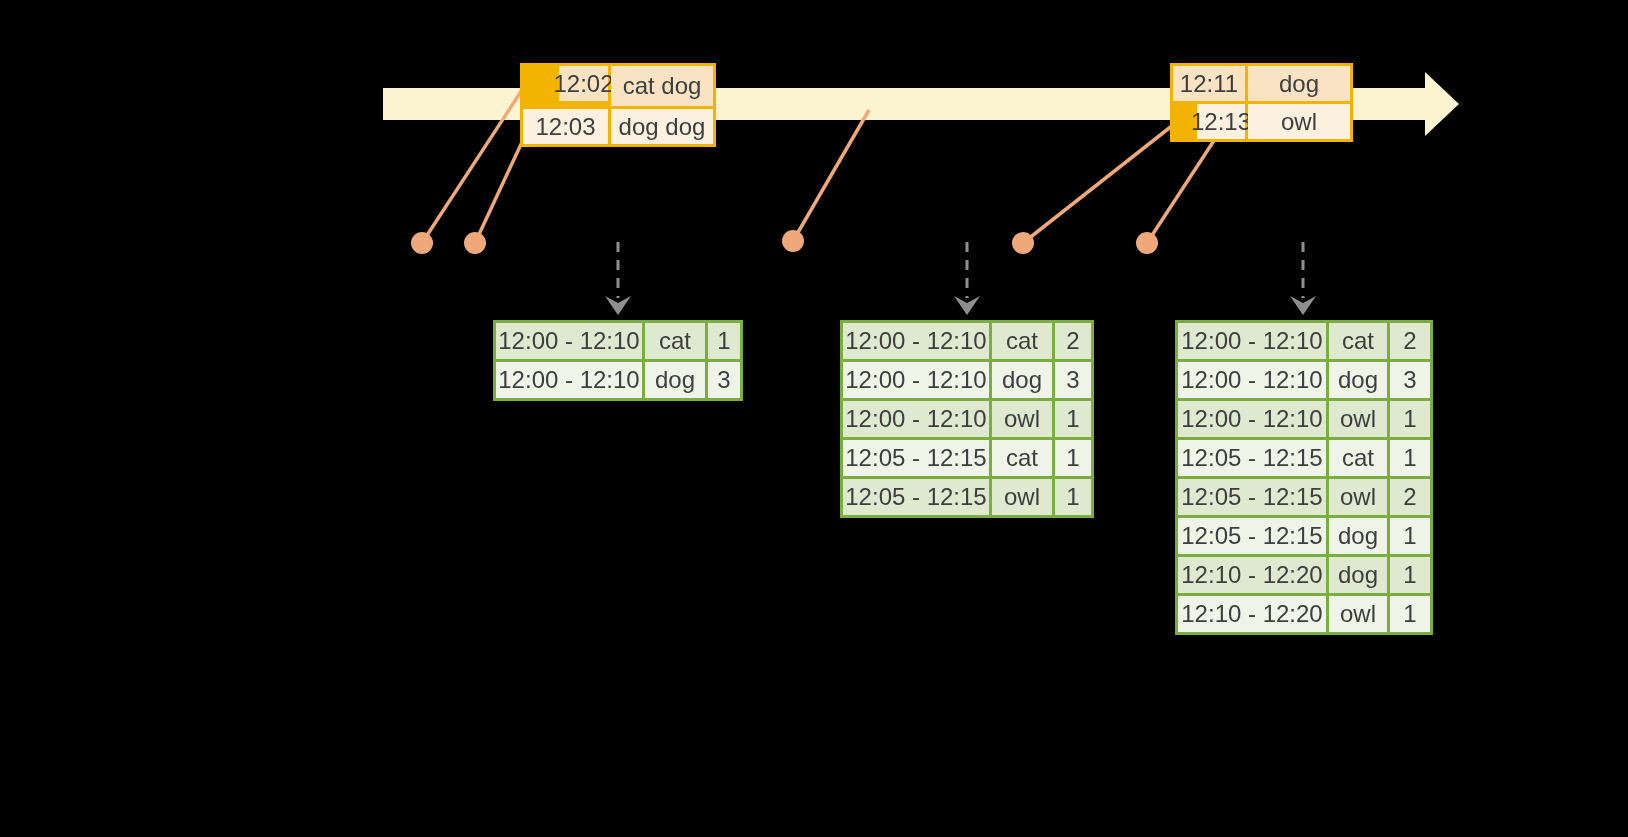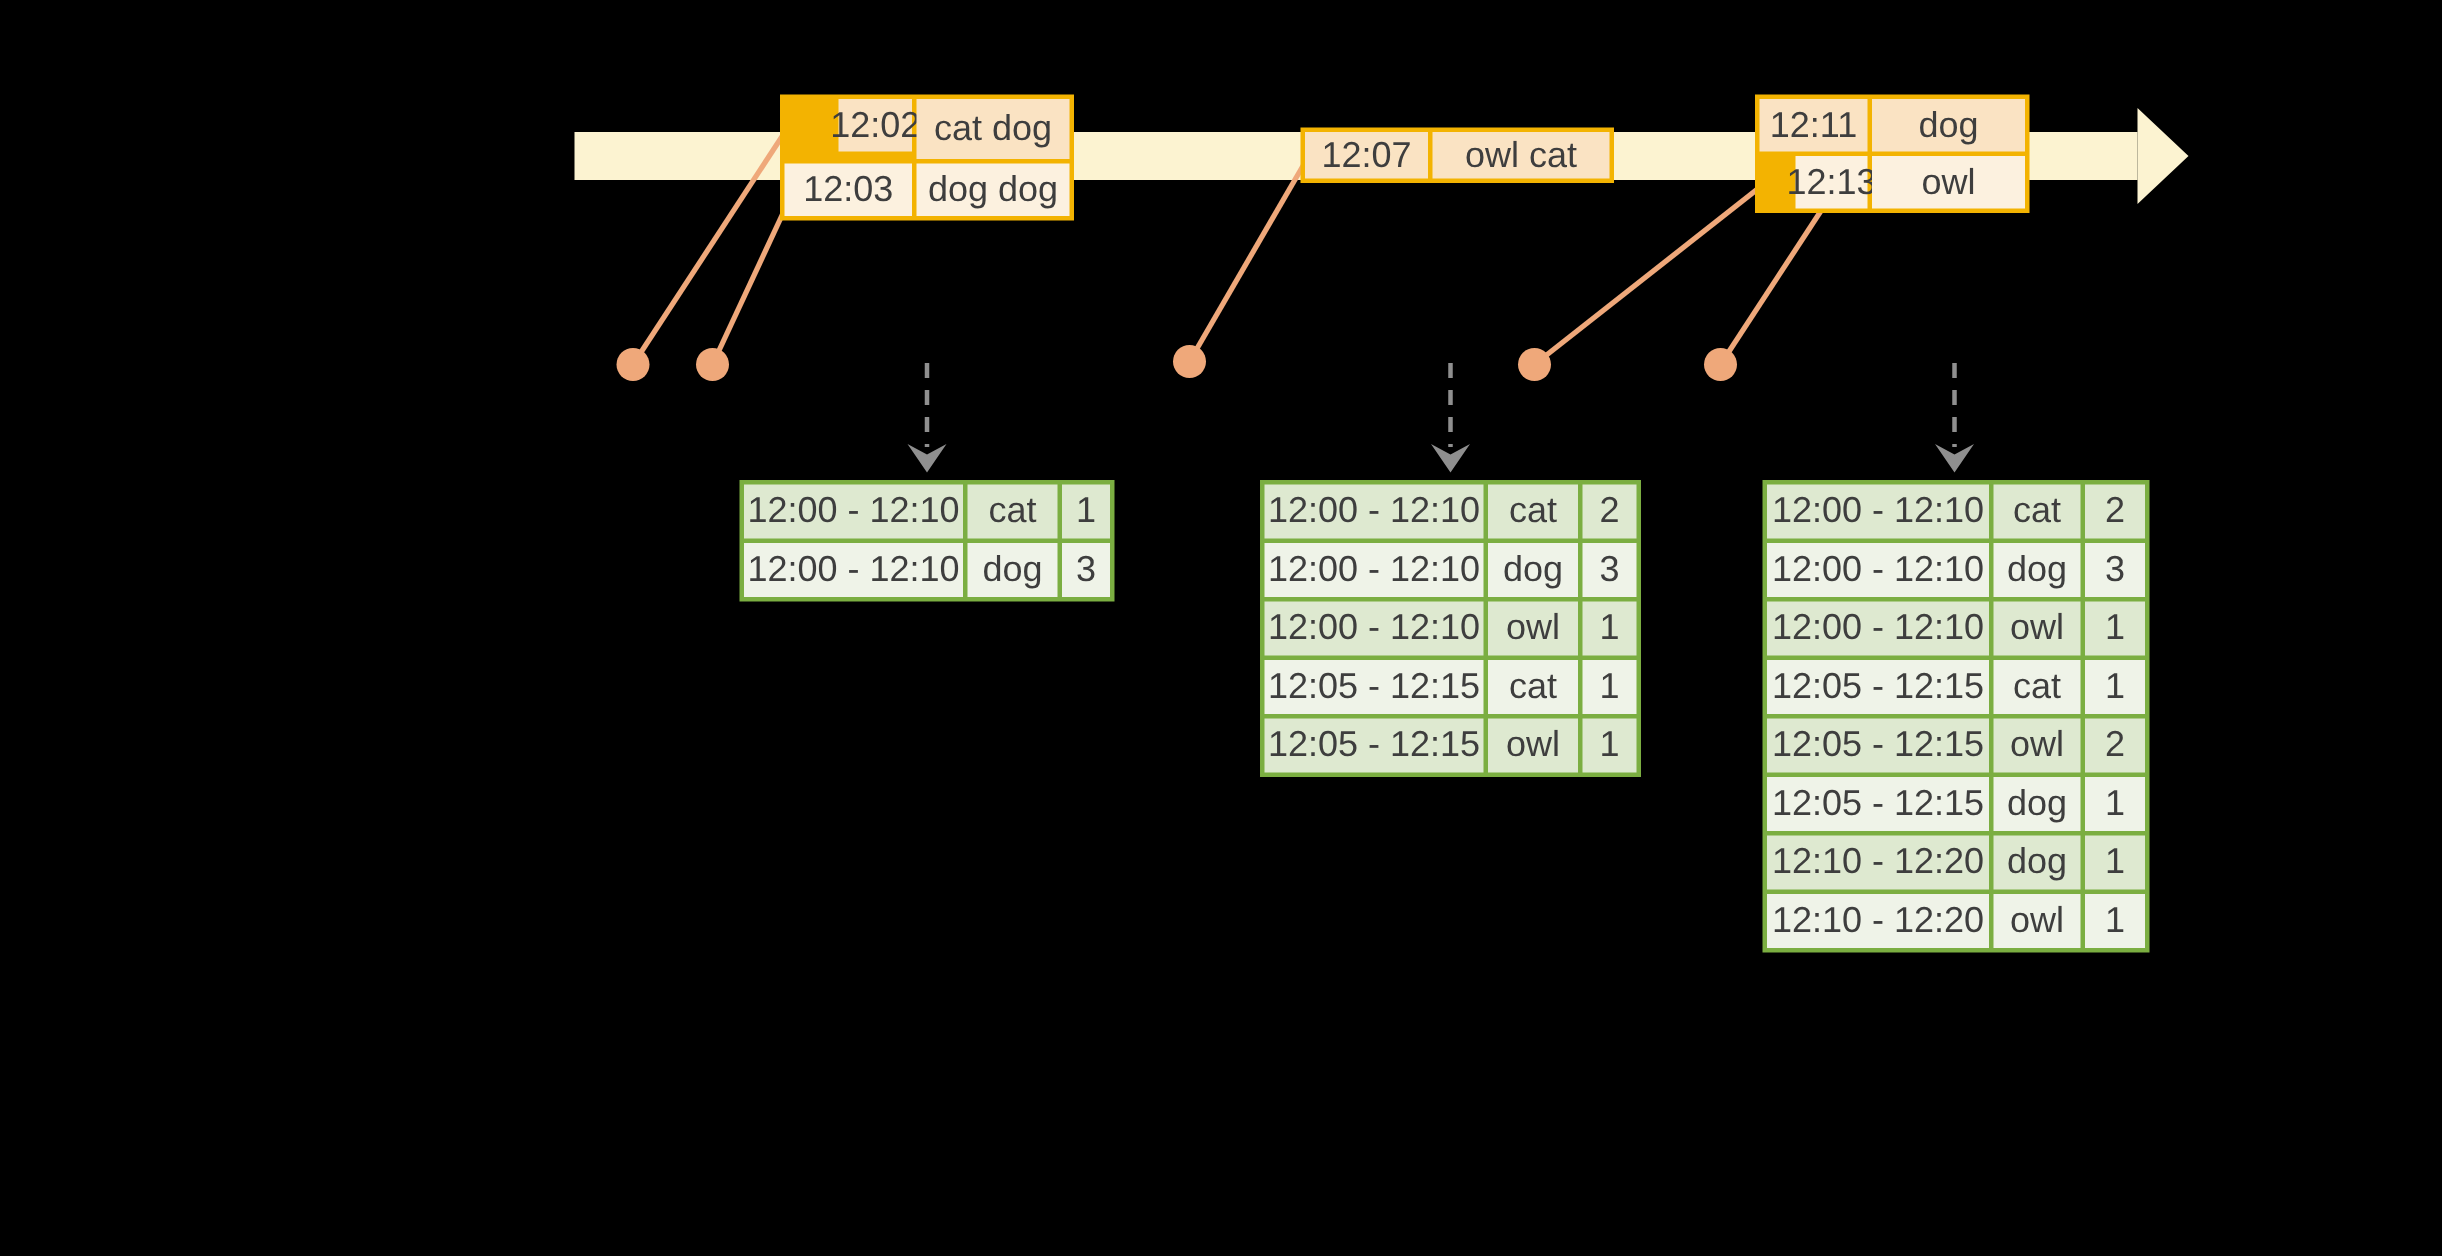--- a/index.html
+++ b/index.html
@@ -62,24 +62,20 @@
       <polygon class="trighead" points="1290,296 1303,315 1316,296 1303,303"></polygon>
     </g>
   </svg>
 
   <div id="et0" class="etbl" style="left: 520px; top: 63px; grid-template-columns: 85px 102px;">
       <div class="cell dark" style="height: 35px; margin-left: 36px;">12:02</div>
       <div class="cell dark" style="height: 40px;">cat dog</div>
       <div class="cell light" style="height: 35px;">12:03</div>
       <div class="cell light" style="height: 35px;">dog dog</div>
     </div>
-  <div id="et1" class="etbl" style="left: 867px; top: 85px; grid-template-columns: 82px 118px;">
-      <div class="cell dark" style="height: 31px;">12:07</div>
-      <div class="cell dark" style="height: 31px;">owl cat</div>
-    </div>
   <div id="et2" class="etbl" style="left: 1170px; top: 63px; grid-template-columns: 72px 102px;">
       <div class="cell dark" style="height: 35px;">12:11</div>
       <div class="cell dark" style="height: 35px;">dog</div>
       <div class="cell light" style="height: 35px; margin-left: 24px;">12:13</div>
       <div class="cell light" style="height: 35px;">owl</div>
     </div>
 
   <div id="gt0" class="gtbl" style="left: 493px; top: 320px; grid-template-columns: 146px 60px 32px;">
       <div class="cell dark" style="height: 36px;">12:00 - 12:10</div>
       <div class="cell dark" style="height: 36px;">cat</div>

